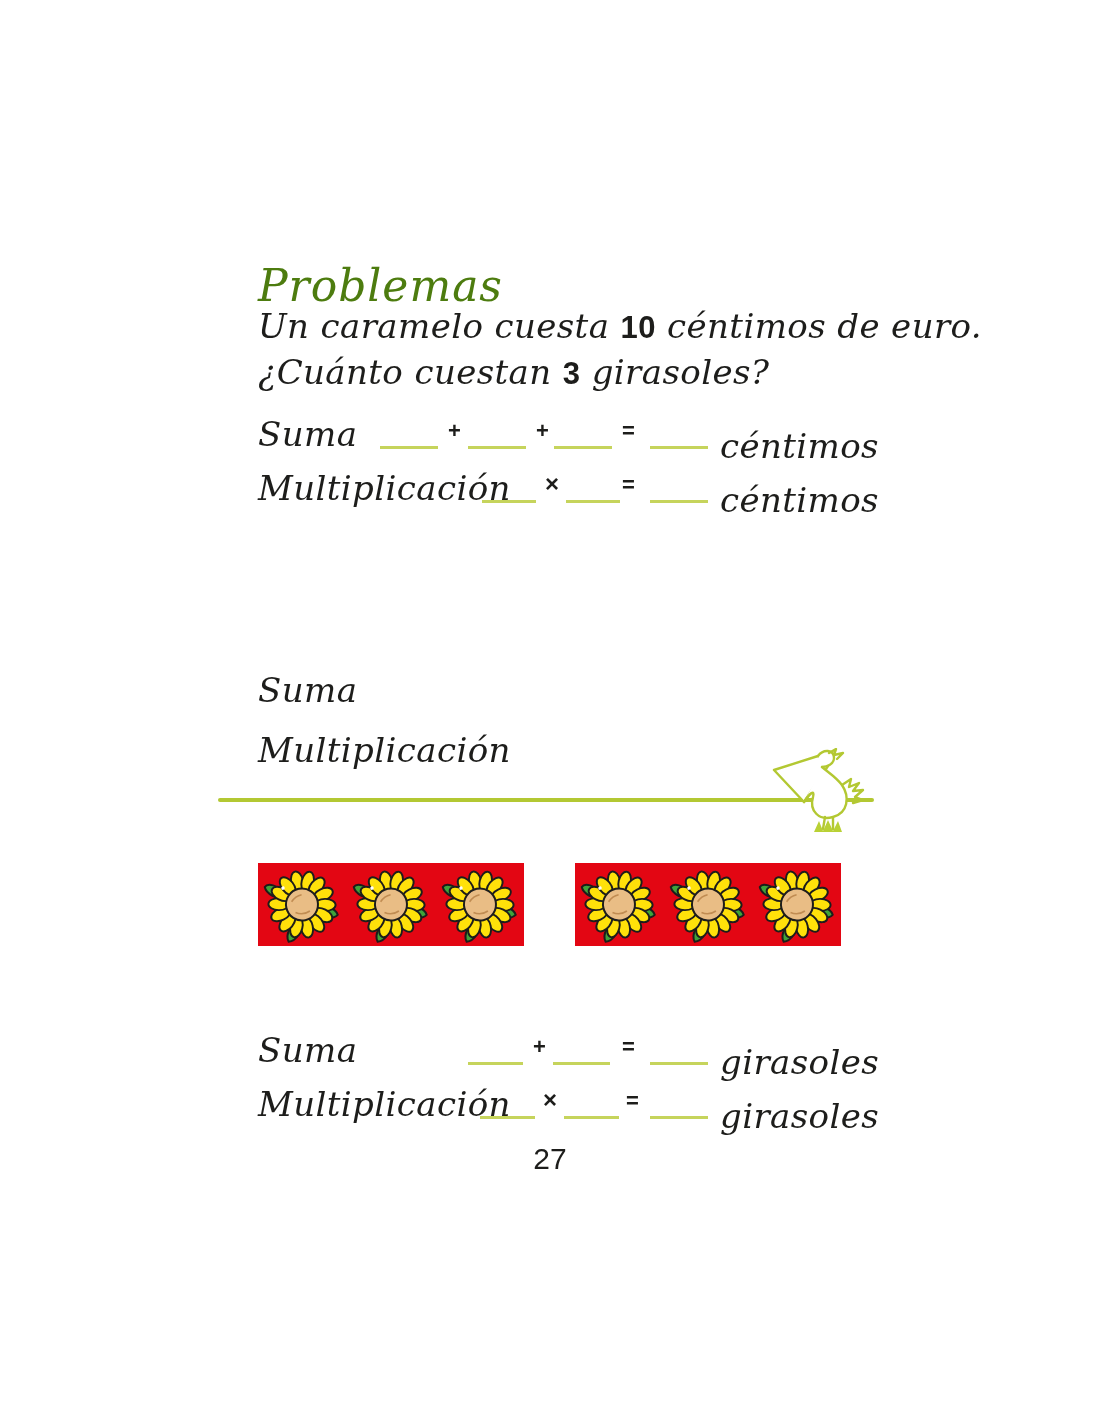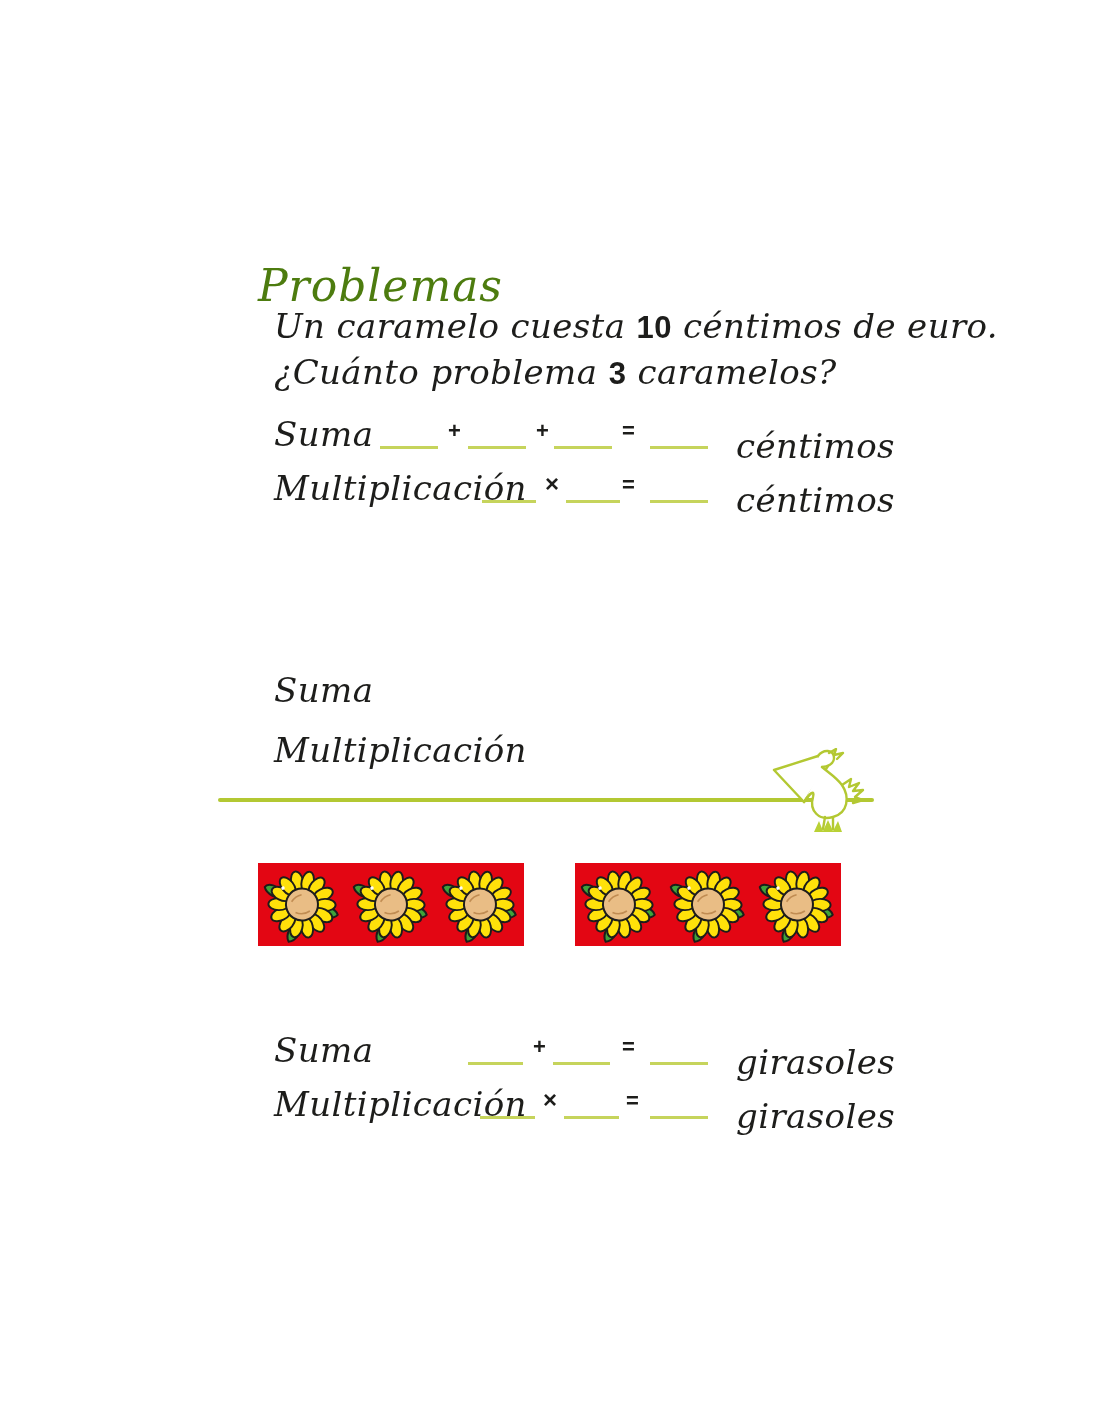--- a/index.html
+++ b/index.html
@@ -11,21 +11,20 @@
     font-family:"DejaVu Serif", serif;
     color:#1d1d1b;
   }
   
   .hand{
     font-family:"DejaVu Serif", serif;
     font-style:italic;
     font-size:34px;
     letter-spacing:0.4px;
     white-space:nowrap;
-    margin-left:16px;
   }
   .title{
     position:absolute;left:258px;top:260px;
     font-family:"DejaVu Serif", serif;
     font-style:italic;
     font-size:44px;
     color:#4d7c0f;
     letter-spacing:1px;
   }
   .num{
@@ -130,21 +129,21 @@
           <circle cx="31" cy="25" r="2.2" fill="#ffffff" stroke="none"></circle>
         </g>
       </g>
     </defs>
   </svg>
 
   <div class="title">Problemas</div>
 
   <div class="para hand" style="top:304px;">
     <div><span>Un caramelo cuesta </span><span class="num">10</span><span> céntimos de euro.</span></div>
-    <div><span>¿Cuánto problema </span><span class="num">3</span><span> caramelos?</span></div>
+    <div><span>¿Cuánto cuestan </span><span class="num">3</span><span> girasoles?</span></div>
   </div>
 
   <div class="eq-row" style="top:414px;">
     <span class="label hand" style="left:258px;">Suma</span>
     <span class="blank" style="left:380px;width:58px;"></span>
     <span class="op" style="left:448px;">+</span>
     <span class="blank" style="left:468px;width:58px;"></span>
     <span class="op" style="left:536px;">+</span>
     <span class="blank" style="left:554px;width:58px;"></span>
     <span class="op" style="left:622px;">=</span>
@@ -218,14 +217,15 @@
   <div class="eq-row" style="top:1084px;">
     <span class="label hand" style="left:258px;">Multiplicación</span>
     <span class="blank" style="left:480px;width:55px;"></span>
     <span class="op times" style="left:543px;">×</span>
     <span class="blank" style="left:564px;width:55px;"></span>
     <span class="op" style="left:626px;">=</span>
     <span class="blank" style="left:650px;width:58px;"></span>
     <span class="unit hand" style="left:720px;">girasoles</span>
   </div>
 
+  <div class="page-number">27</div>
 
 </div>
 
 </body></html>

